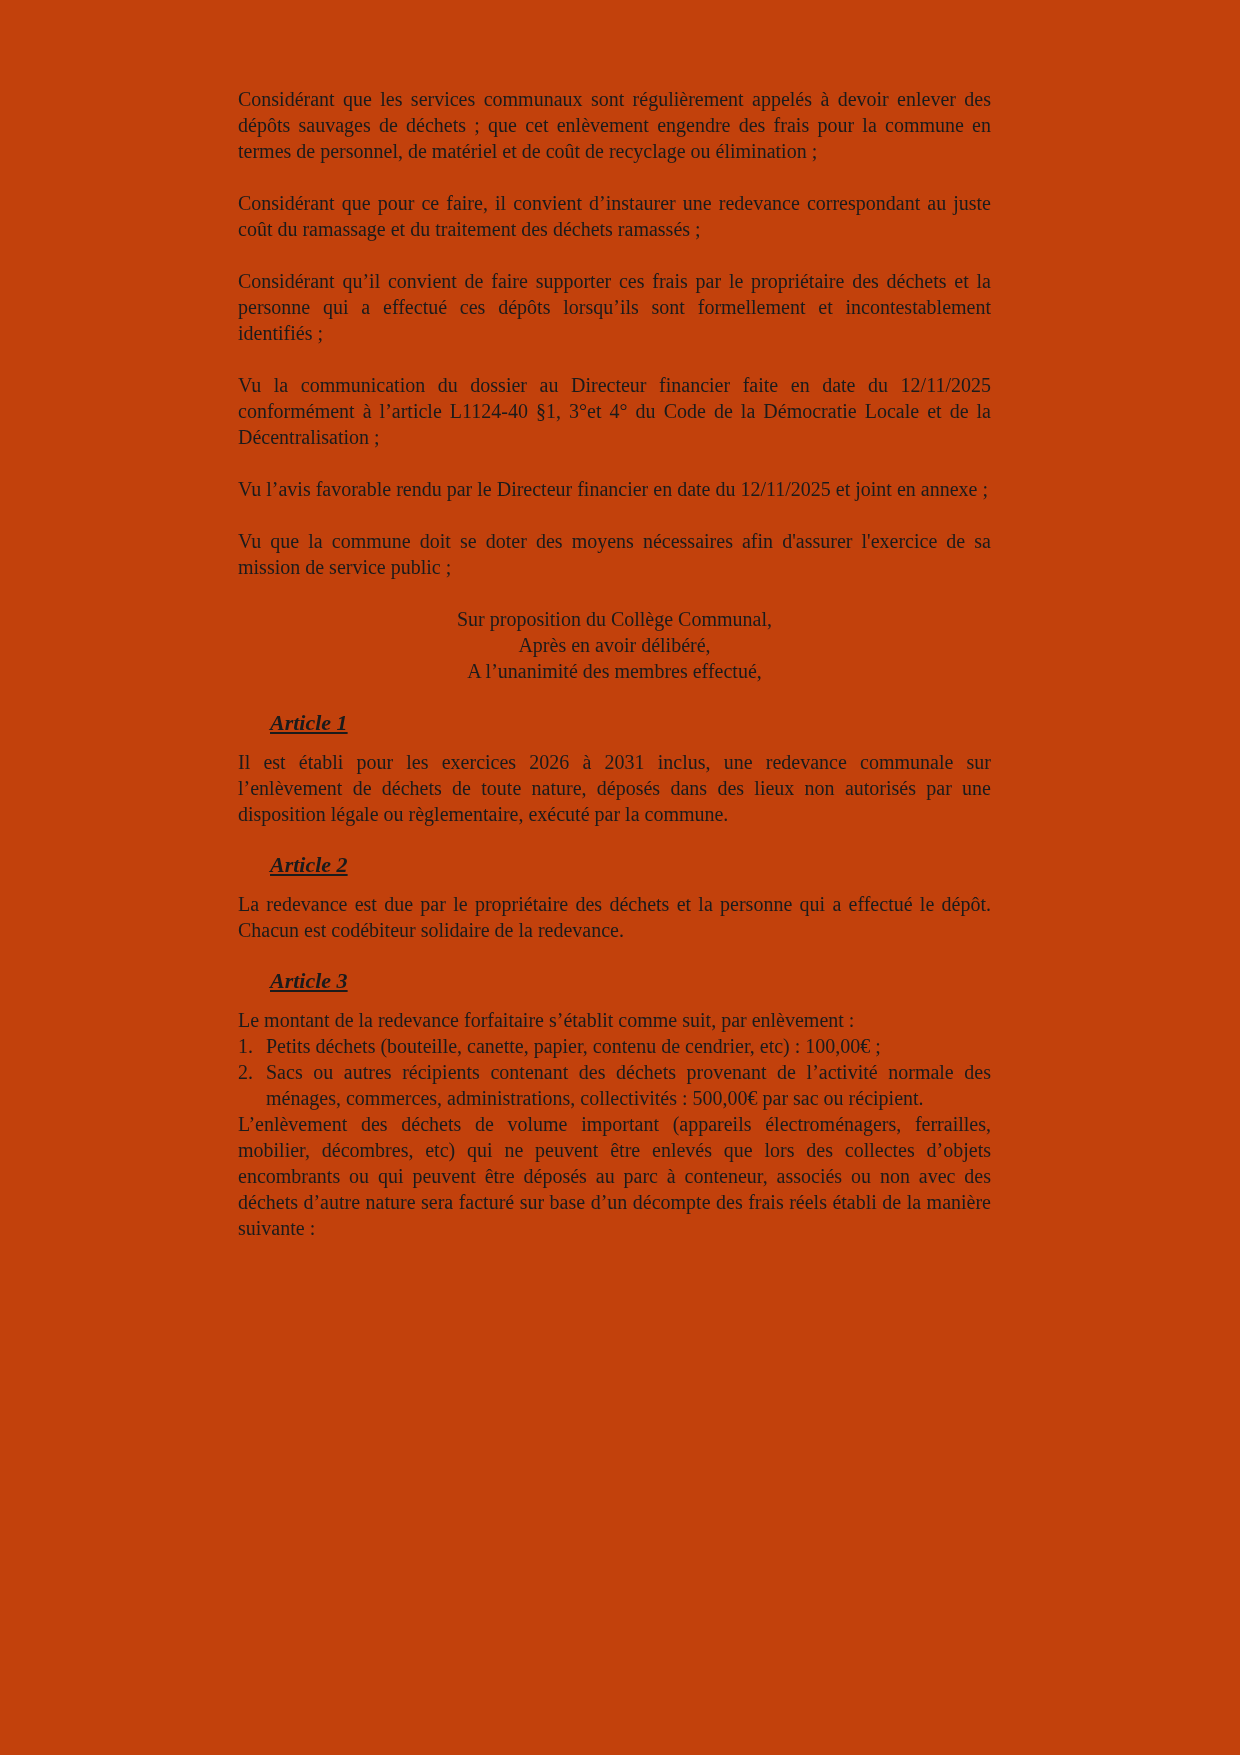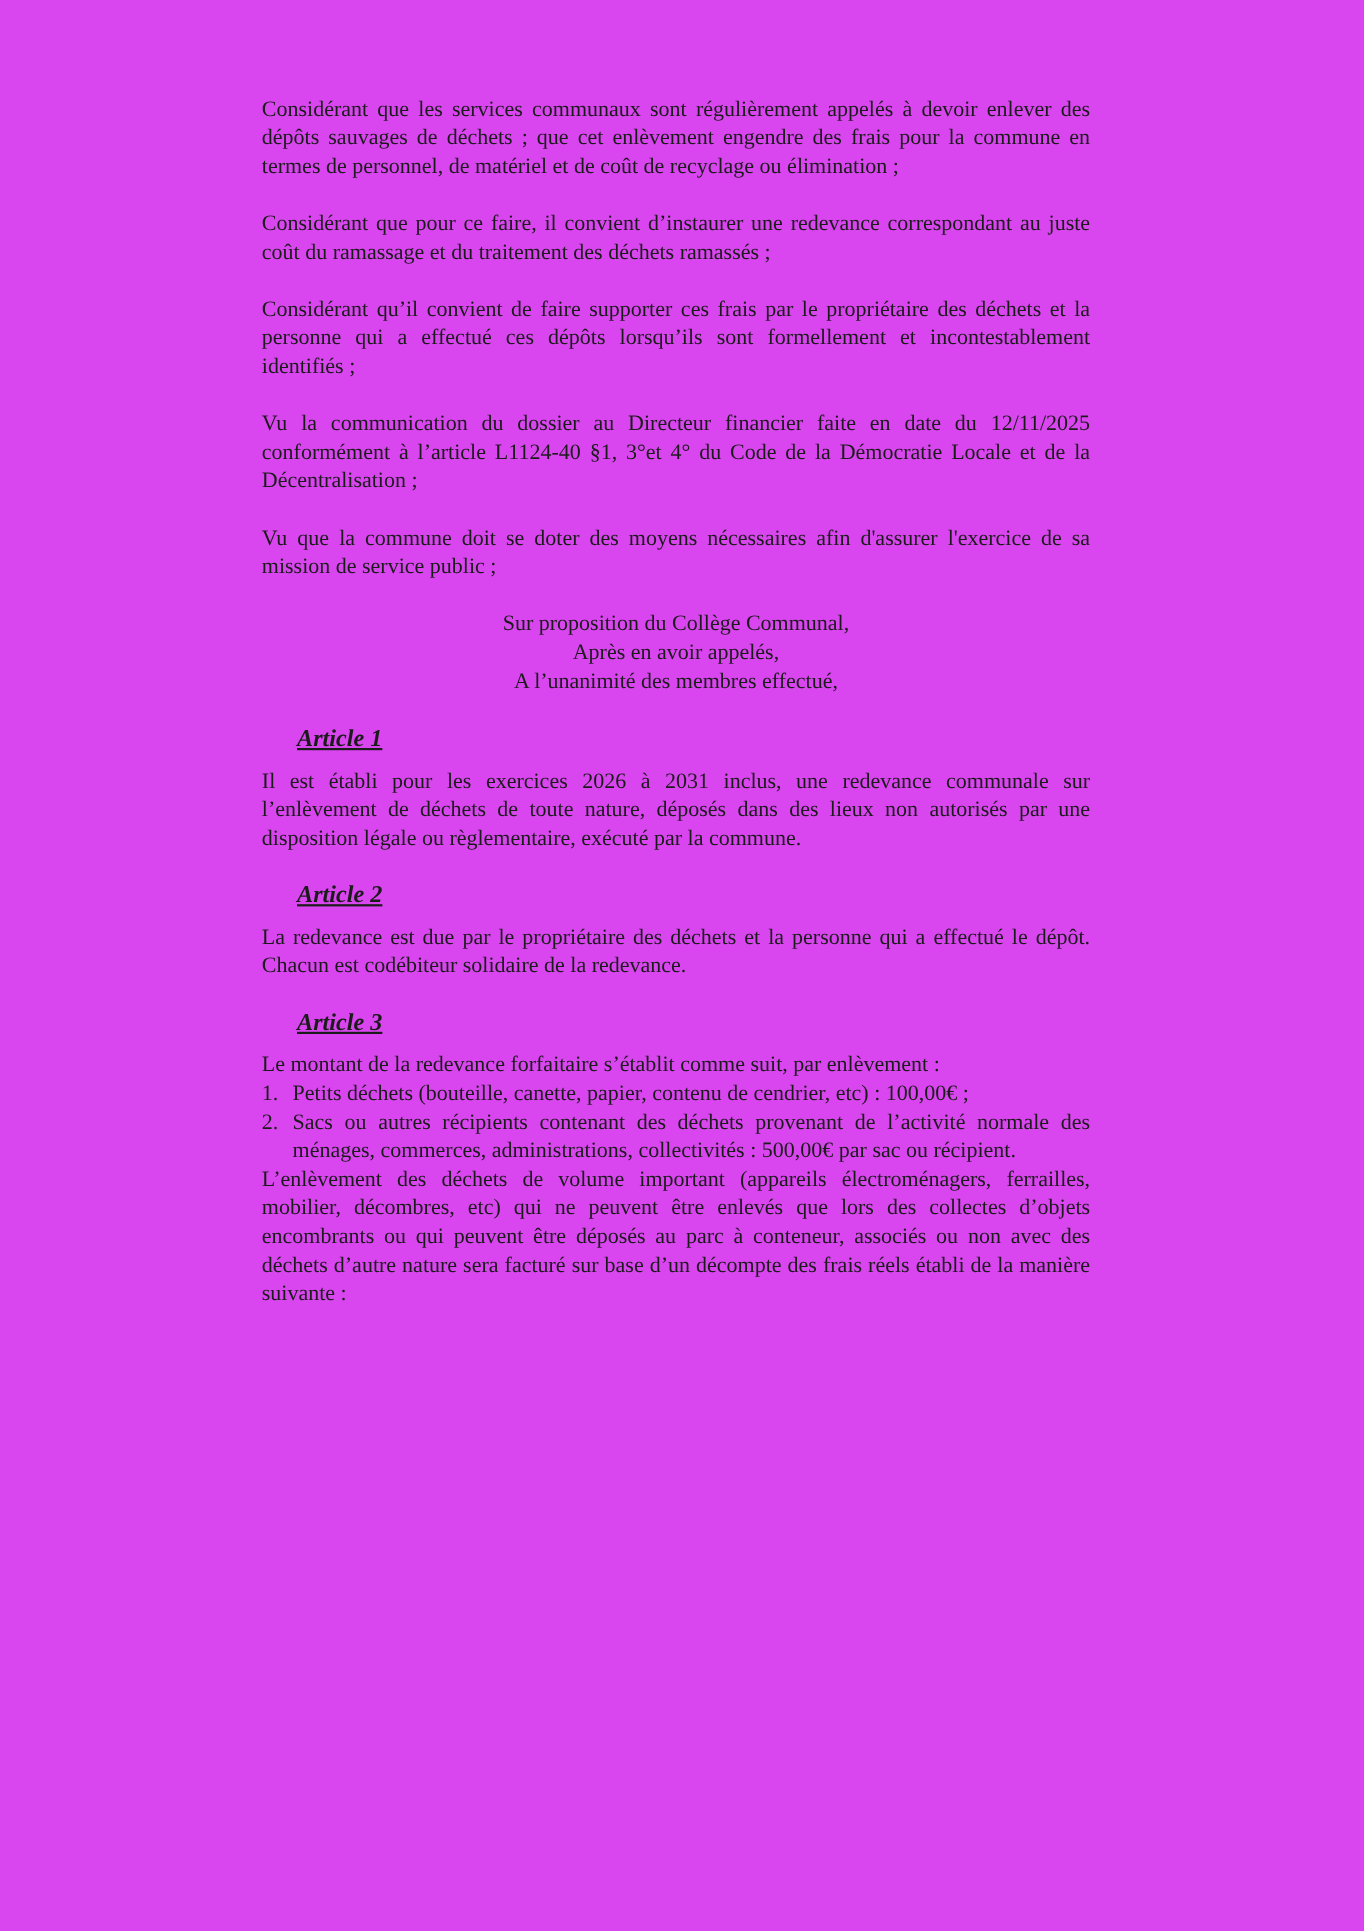--- a/index.html
+++ b/index.html
@@ -6,21 +6,21 @@
   html, body { width: 1240px; background: #ffffff; }
   body {
     font-family: "Liberation Serif", "DejaVu Serif", serif;
     color: #1b1b1b;
     -webkit-font-smoothing: antialiased;
   }
   .page {
     position: relative;
     width: 1240px;
     height: 1755px;
-    background: #d946ef;
+    background: #c2410c;
     overflow: hidden;
   }
   .content {
     position: absolute;
     left: 238px;
     top: 86px;
     width: 753px;
     font-size: 20px;
     line-height: 26px;
   }
@@ -68,25 +68,26 @@
 </head>
 <body>
 
 <div class="page">
   <div class="content">
 
     <p class="recital">Considérant que les services communaux sont régulièrement appelés à devoir enlever des dépôts sauvages de déchets ; que cet enlèvement engendre des frais pour la commune en termes de personnel, de matériel et de coût de recyclage ou élimination ;</p>
     <p class="recital">Considérant que pour ce faire, il convient d’instaurer une redevance correspondant au juste coût du ramassage et du traitement des déchets ramassés ;</p>
     <p class="recital">Considérant qu’il convient de faire supporter ces frais par le propriétaire des déchets et la personne qui a effectué ces dépôts lorsqu’ils sont formellement et incontestablement identifiés ;</p>
     <p class="recital">Vu la communication du dossier au Directeur financier faite en date du 12/11/2025 conformément à l’article L1124-40 §1, 3°et 4° du Code de la Démocratie Locale et de la Décentralisation ;</p>
+    <p class="recital">Vu l’avis favorable rendu par le Directeur financier en date du 12/11/2025 et joint en annexe ;</p>
     <p class="recital">Vu que la commune doit se doter des moyens nécessaires afin d'assurer l'exercice de sa mission de service public ;</p>
 
     <div class="prop-lines">
       <p class="prop-line">Sur proposition du Collège Communal,</p>
-      <p class="prop-line">Après en avoir appelés,</p>
+      <p class="prop-line">Après en avoir délibéré,</p>
       <p class="prop-line">A l’unanimité des membres effectué,</p>
     </div>
 
 
     <div class="article">
       <h2 class="article-heading">Article 1</h2>
       <p class="article-body">Il est établi pour les exercices 2026 à 2031 inclus, une redevance communale sur l’enlèvement de déchets de toute nature, déposés dans des lieux non autorisés par une disposition légale ou règlementaire, exécuté par la commune.</p>
     </div>
 
     <div class="article">

